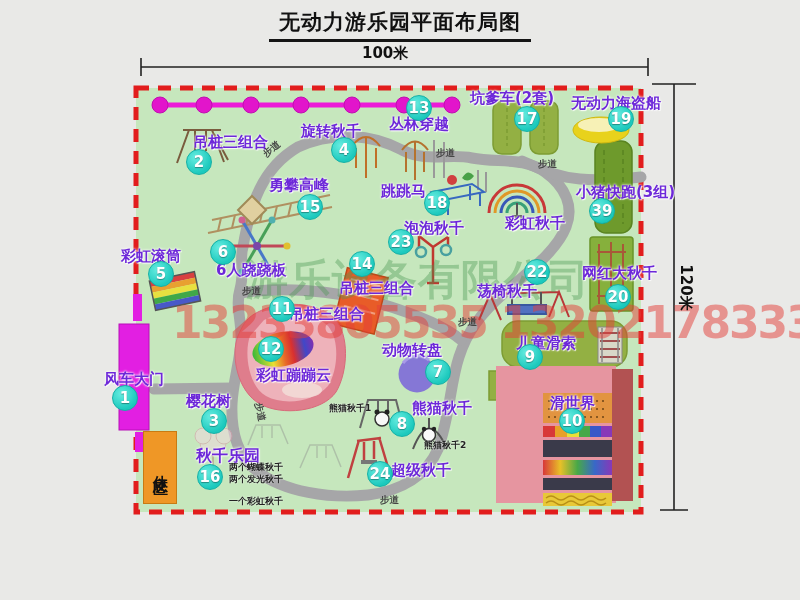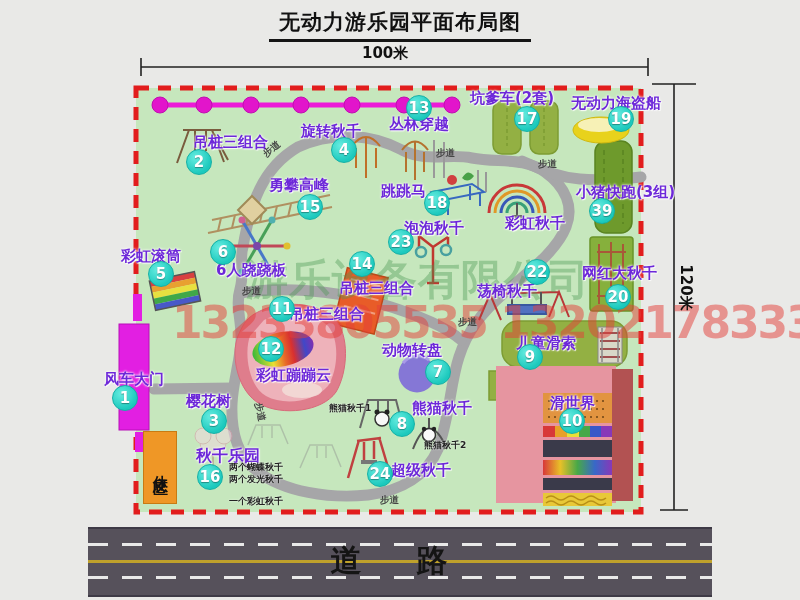--- a/index.html
+++ b/index.html
@@ -328,20 +328,14 @@
   <div class="num" style="left:197px;top:464px;">16</div>
   <div class="num" style="left:514px;top:106px;">17</div>
   <div class="num" style="left:424px;top:190px;">18</div>
   <div class="num" style="left:608px;top:106px;">19</div>
   <div class="num" style="left:605px;top:284px;">20</div>
   <div class="num" style="left:589px;top:198px;">39</div>
   <div class="num" style="left:524px;top:259px;">22</div>
   <div class="num" style="left:388px;top:229px;">23</div>
   <div class="num" style="left:367px;top:461px;">24</div>
 
-  <div id="road">
-    <div class="lane" id="lane1"></div>
-    <div id="lane-c"></div>
-    <div class="lane" id="lane2"></div>
-    <div id="road-label">道 路</div>
-  </div>
 
 </div>
 
 </body></html>

